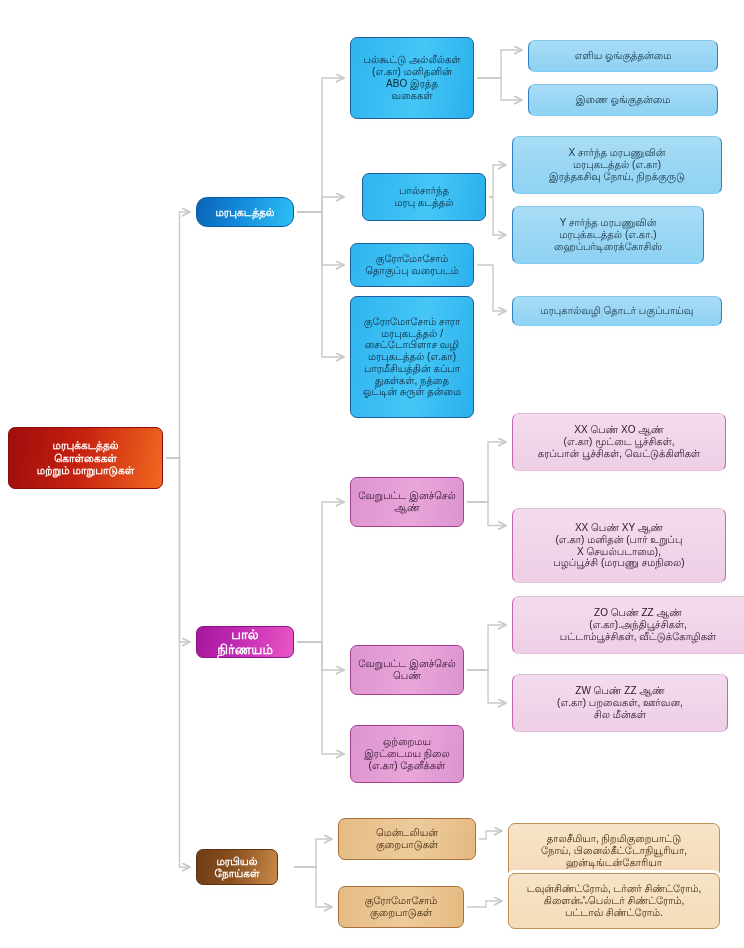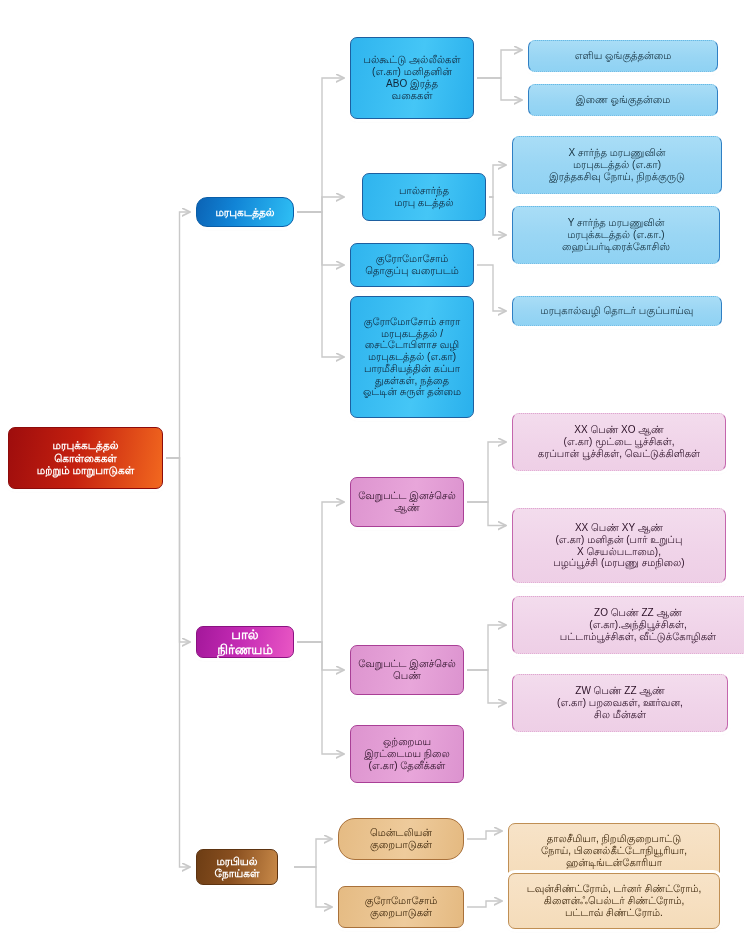--- a/index.html
+++ b/index.html
@@ -161,21 +161,21 @@
       </div>
       <div class="node blue-mid" style="left: 350px; top: 173px; width: 124px; height: 48px; margin-left: 12px;">
         <span class="lbl">பால்சார்ந்த
 மரபு கடத்தல்</span>
       </div>
       <div class="node blue-leaf" style="left: 512px; top: 136px; width: 210px; height: 58px;">
         <span class="lbl">X சார்ந்த மரபணுவின்
 மரபுகடத்தல் (எ.கா)
 இரத்தகசிவு நோய், நிறக்குருடு</span>
       </div>
-      <div class="node blue-leaf" style="left: 512px; top: 206px; width: 208px; height: 58px;">
+      <div class="node blue-leaf" style="left: 512px; top: 206px; width: 192px; height: 58px;">
         <span class="lbl">Y சார்ந்த மரபணுவின்
 மரபுக்கடத்தல் (எ.கா.)
 ஹைப்பர்டிரைக்கோசிஸ்</span>
       </div>
       <div class="node blue-mid" style="left: 350px; top: 243px; width: 124px; height: 44px;">
         <span class="lbl">குரோமோசோம்
 தொகுப்பு வரைபடம்</span>
       </div>
       <div class="node blue-leaf" style="left: 512px; top: 296px; width: 210px; height: 30px;">
         <span class="lbl">மரபுகால்வழி தொடர் பகுப்பாய்வு</span>
@@ -223,21 +223,21 @@
       </div>
       <div class="node mag-mid" style="left: 350px; top: 725px; width: 114px; height: 58px;">
         <span class="lbl">ஒற்றைமய
 இரட்டைமய நிலை
 (எ.கா) தேனீக்கள்</span>
       </div>
       <div class="node brown-main" style="left: 196px; top: 849px; width: 82px; height: 36px;">
         <span class="lbl">மரபியல்
 நோய்கள்</span>
       </div>
-      <div class="node tan-mid" style="left: 338px; top: 818px; width: 126px; height: 42px; border-radius: 17px;">
+      <div class="node tan-mid" style="left: 338px; top: 818px; width: 138px; height: 42px;">
         <span class="lbl">மென்டலியன்
 குறைபாடுகள்</span>
       </div>
       <div class="node tan-leaf" style="left: 508px; top: 803px; width: 212px; height: 56px; margin-top: 20px;">
         <span class="lbl">தாலசீமியா, நிறமிகுறைபாட்டு
 நோய், பினைல்கீட்டோநியூரியா,
 ஹன்டிங்டன்கோரியா</span>
       </div>
       <div class="node tan-mid" style="left: 338px; top: 886px; width: 126px; height: 42px;">
         <span class="lbl">குரோமோசோம்

